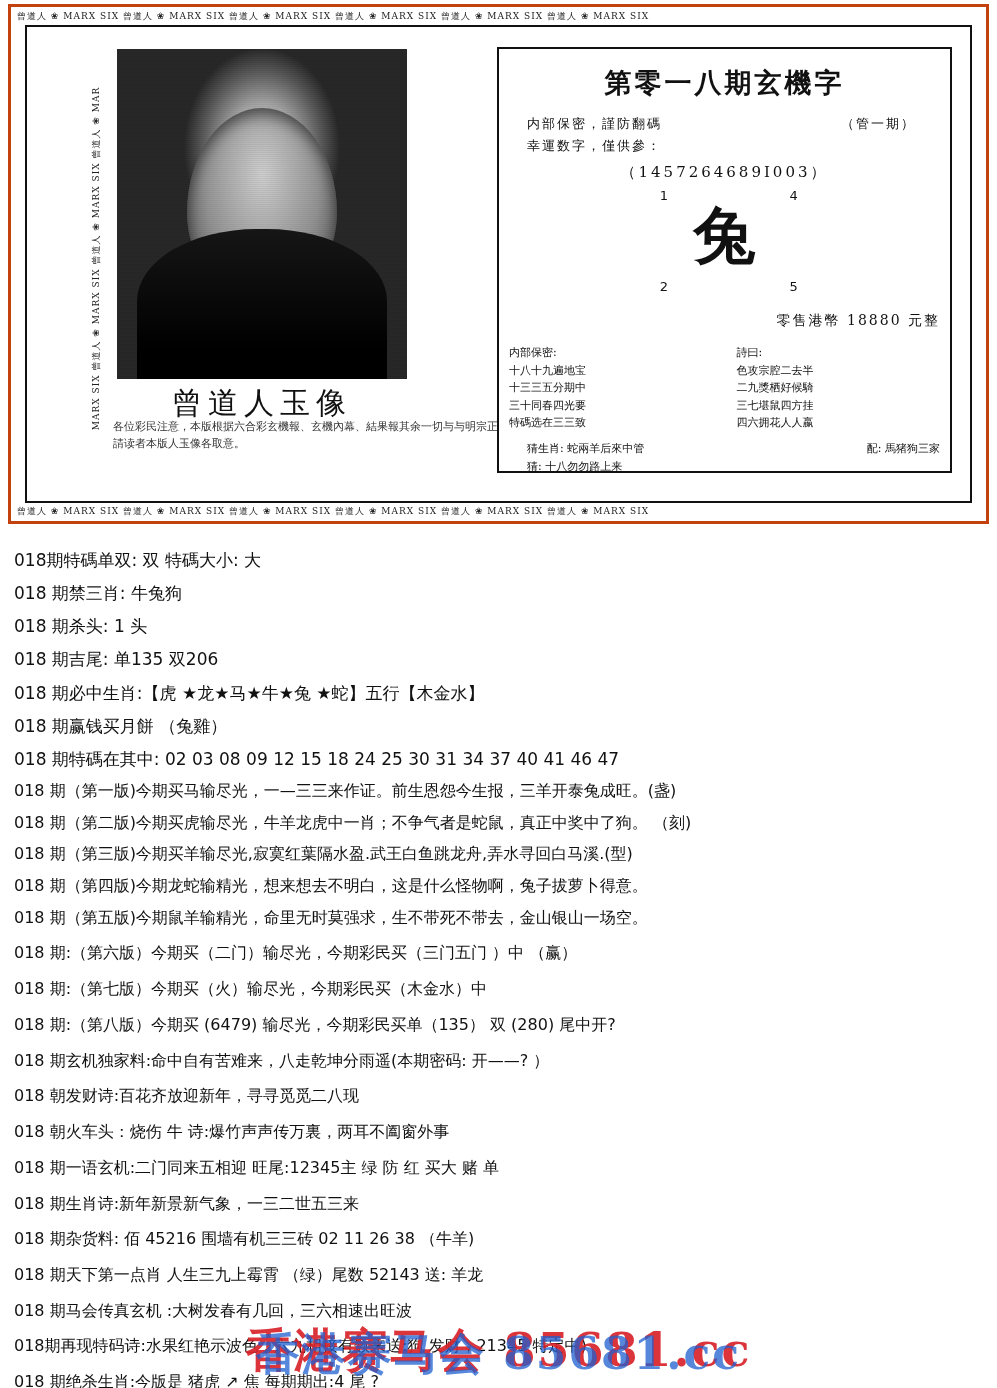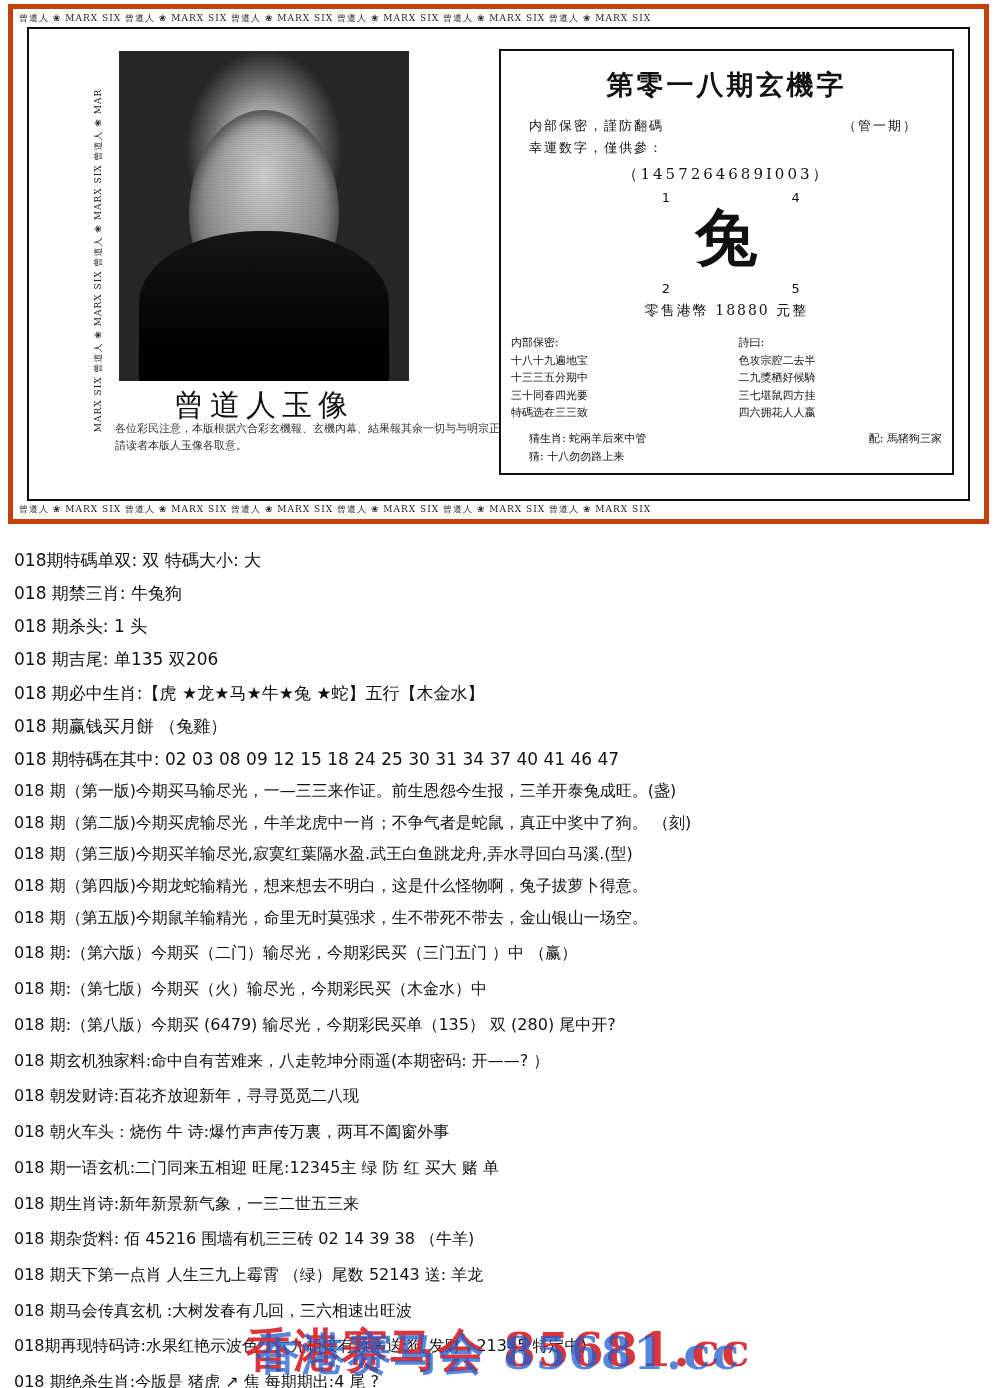--- a/index.html
+++ b/index.html
@@ -1,19 +1,19 @@
 <!DOCTYPE html>
 <html><head>
 <meta charset="utf-8">
 <style>
   html,body{margin:0;padding:0;background:#ffffff;}
   body{width:997px;height:1388px;position:relative;overflow:hidden;font-family:"DejaVu Sans","Liberation Sans",sans-serif;color:#111;}
 
   
-  .poster{position:absolute;left:8px;top:4px;width:981px;height:520px;border:5px solid #c2410c;box-sizing:border-box;background:#fff;}
+  .poster{position:absolute;left:8px;top:4px;width:981px;height:520px;border:3px solid #c2410c;box-sizing:border-box;background:#fff;}
   .poster-border-text{position:absolute;font-size:9px;letter-spacing:1px;color:#222;white-space:nowrap;font-family:"DejaVu Serif","Liberation Serif",serif;}
   .pb-top{left:6px;top:3px;}
   .pb-bottom{left:6px;bottom:3px;}
   .pb-left{left:-86px;top:245px;transform:rotate(-90deg);transform-origin:center;}
   .pb-right{right:-86px;top:245px;transform:rotate(90deg);transform-origin:center;}
 
   .poster-inner{position:absolute;left:14px;top:18px;right:14px;bottom:18px;border:2px double #111;box-sizing:border-box;}
 
   .photo-box{position:absolute;left:90px;top:22px;width:290px;height:360px;}
   .photo{width:100%;height:330px;
@@ -43,21 +43,21 @@
   .rc-line{font-size:13px;margin:4px 0 4px 18px;letter-spacing:2px;font-family:"DejaVu Serif","Liberation Serif",serif;}
   .rc-right-note{float:right;margin-right:24px;font-size:13px;}
   .rc-num{text-align:center;font-size:15px;letter-spacing:3px;margin-top:8px;font-family:"DejaVu Serif","Liberation Serif",serif;}
   .rc-glyph-wrap{position:relative;height:110px;margin-top:6px;}
   .rc-glyph{position:absolute;left:50%;top:6px;transform:translateX(-50%);font-size:62px;font-weight:bold;
      font-family:"DejaVu Serif","Liberation Serif",serif;filter:blur(.3px);}
   .rc-c1{position:absolute;left:35%;top:0;font-size:13px;}
   .rc-c2{position:absolute;left:35%;bottom:4px;font-size:13px;}
   .rc-c3{position:absolute;right:33%;top:0;font-size:13px;}
   .rc-c4{position:absolute;right:33%;bottom:4px;font-size:13px;}
-  .rc-price{text-align:center;font-size:14px;letter-spacing:2px;margin-top:2px;font-family:"DejaVu Serif","Liberation Serif",serif;}
+  .rc-price{text-align:right;font-size:14px;letter-spacing:2px;margin-top:14px;font-family:"DejaVu Serif","Liberation Serif",serif;}
   .rc-poem{display:flex;gap:24px;margin-top:14px;font-size:11px;line-height:1.6;font-family:"DejaVu Serif","Liberation Serif",serif;}
   .rc-poem .col{flex:1;}
   .rc-bottom{font-size:11px;line-height:1.6;margin-top:8px;font-family:"DejaVu Serif","Liberation Serif",serif;
      display:flex;justify-content:space-between;margin-left:18px;}
 
   
   .body-text{position:absolute;left:14px;top:548px;right:10px;}
   .row{font-size:16px;line-height:1.42;margin-bottom:9px;white-space:nowrap;
      font-family:"DejaVu Sans","Liberation Sans",sans-serif;}
   .row.big{font-size:17px;}
@@ -153,21 +153,21 @@
   <div class="row">018 期（第四版)今期龙蛇输精光，想来想去不明白，这是什么怪物啊，兔子拔萝卜得意。</div>
   <div class="row gap">018 期（第五版)今期鼠羊输精光，命里无时莫强求，生不带死不带去，金山银山一场空。</div>
   <div class="row gap">018 期:（第六版）今期买（二门）输尽光，今期彩民买（三门五门 ）中 （赢）</div>
   <div class="row gap">018 期:（第七版）今期买（火）输尽光，今期彩民买（木金水）中</div>
   <div class="row gap">018 期:（第八版）今期买 (6479) 输尽光，今期彩民买单（135） 双 (280) 尾中开?</div>
   <div class="row gap">018 期玄机独家料:命中自有苦难来，八走乾坤分雨遥(本期密码:           开——? ）</div>
   <div class="row gap">018 朝发财诗:百花齐放迎新年，寻寻觅觅二八现</div>
   <div class="row gap">018 朝火车头：烧伤 牛 诗:爆竹声声传万裏，两耳不阖窗外事</div>
   <div class="row gap">018 期一语玄机:二门同来五相迎      旺尾:12345主 绿 防 红 买大 赌 单</div>
   <div class="row gap">018 期生肖诗:新年新景新气象，一三二世五三来</div>
-  <div class="row gap">018 期杂货料: 佰  45216     围墙有机三三砖  02 14 39 38    （牛羊)</div>
+  <div class="row gap">018 期杂货料: 佰  45216     围墙有机三三砖  02 11 26 38    （牛羊)</div>
   <div class="row gap">018 期天下第一点肖 人生三九上霉霄      （绿）尾数 52143  送: 羊龙</div>
   <div class="row gap">018 期马会传真玄机 :大树发春有几回，三六相速出旺波</div>
   <div class="row gap">018期再现特码诗:水果红艳示波色，六九相接有数来送:狗 发财，21345  特定中)</div>
   <div class="row gap">018 期绝杀生肖:今版是 猪虎 ↗ 焦  每期期出:4 尾 ?</div>
 
 </div>
 
 <div class="wm">
   <span class="wm-red">香港赛马会 85681.cc</span>
 </div>

